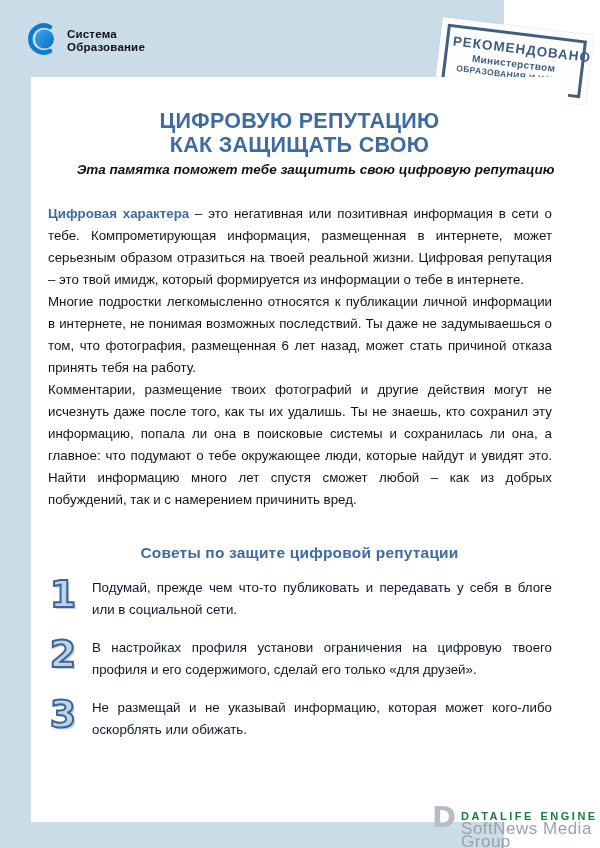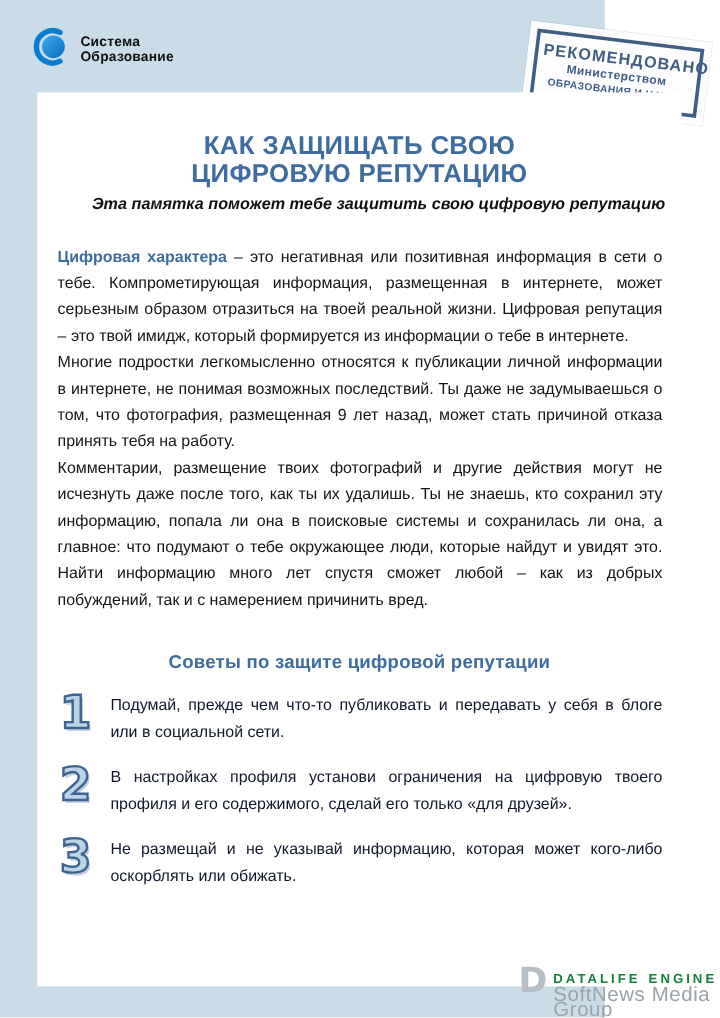--- a/index.html
+++ b/index.html
@@ -70,29 +70,29 @@
     <div class="stamp-inner">
       <div class="stamp-line1">РЕКОМЕНДОВАНО</div>
       <div class="stamp-line2">Министерством</div>
       <div class="stamp-line3">ОБРАЗОВАНИЯ И НАУКИ</div>
     </div>
   </div>
 
   <div class="sheet">
 
     <div class="title">
+      <div>ЦИФРОВУЮ РЕПУТАЦИЮ</div>
       <div>КАК ЗАЩИЩАТЬ СВОЮ</div>
-      <div>ЦИФРОВУЮ РЕПУТАЦИЮ</div>
     </div>
 
     <div class="subtitle">Эта памятка поможет тебе защитить свою цифровую репутацию</div>
 
     <div class="body-text">
       <p><span class="lead">Цифровая характера</span><span> – это негативная или позитивная информация в сети о тебе. Компрометирующая информация, размещенная в интернете, может серьезным образом отразиться на твоей реальной жизни. Цифровая репутация – это твой имидж, который формируется из информации о тебе в интернете.</span></p>
-      <p>Многие подростки легкомысленно относятся к публикации личной информации в интернете, не понимая возможных последствий. Ты даже не задумываешься о том, что фотография, размещенная 9 лет назад, может стать причиной отказа принять тебя на работу.</p>
+      <p>Многие подростки легкомысленно относятся к публикации личной информации в интернете, не понимая возможных последствий. Ты даже не задумываешься о том, что фотография, размещенная 6 лет назад, может стать причиной отказа принять тебя на работу.</p>
       <p>Комментарии, размещение твоих фотографий и другие действия могут не исчезнуть даже после того, как ты их удалишь. Ты не знаешь, кто сохранил эту информацию, попала ли она в поисковые системы и сохранилась ли она, а главное: что подумают о тебе окружающее люди, которые найдут и увидят это. Найти информацию много лет спустя сможет любой – как из добрых побуждений, так и с намерением причинить вред.</p>
     </div>
 
     <div class="tips-heading">Советы по защите цифровой репутации</div>
 
     <div class="tips">
       <div class="tip">
         <div class="tip-number">1</div>
         <div class="tip-text">Подумай, прежде чем что-то публиковать и передавать у себя в блоге или в социальной сети.</div>
       </div>

